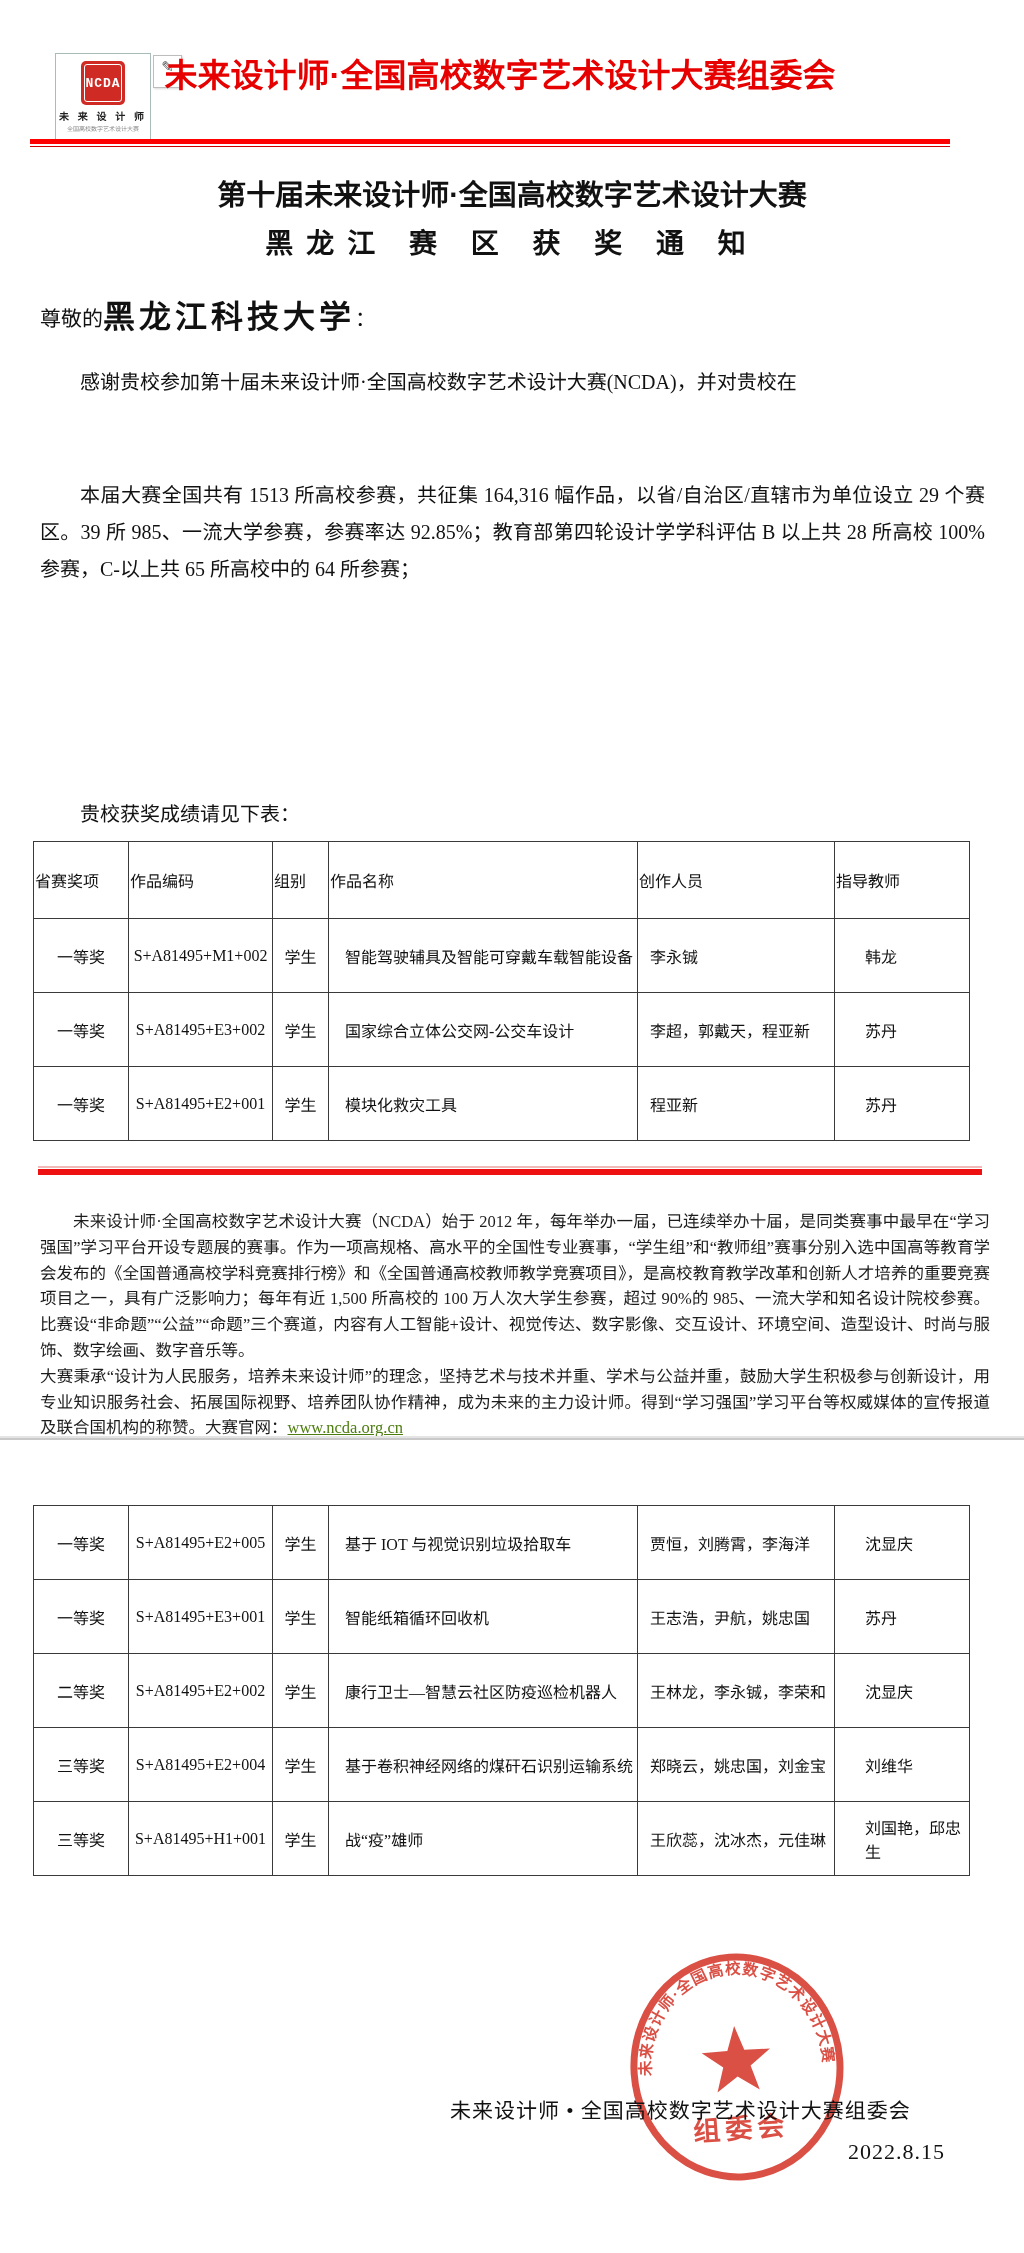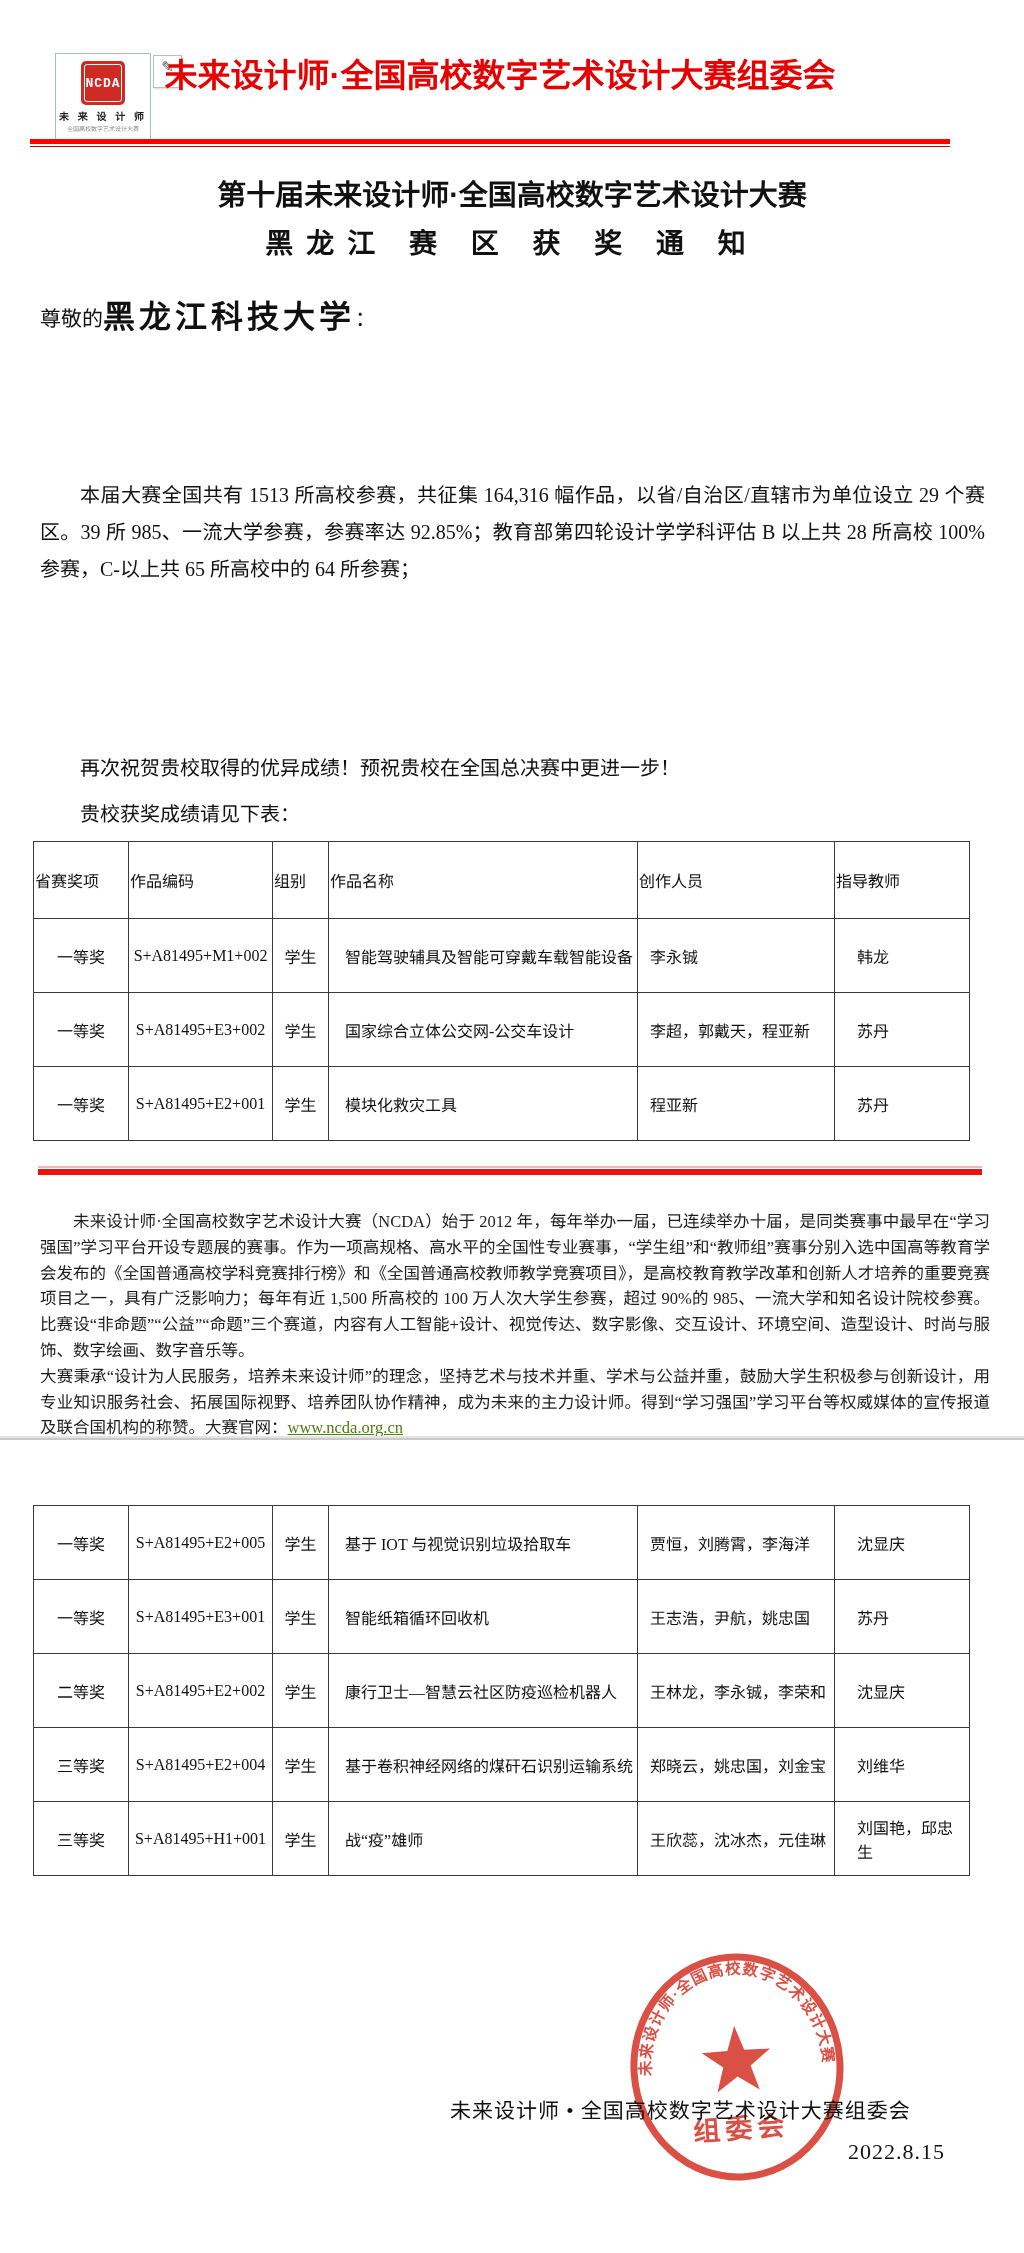--- a/index.html
+++ b/index.html
@@ -47,21 +47,21 @@
   
   table.awards{border-collapse:collapse;table-layout:fixed;width:936px;background:#fff;}
   .t1{left:33px;top:841px;}
   .t2{left:33px;top:1505px;}
   table.awards th,table.awards td{border:1px solid #3a3a3a;font-weight:normal;font-size:16px;
       vertical-align:middle;overflow:hidden;}
   table.awards th{height:74px;text-align:left;}
   table.awards td{height:71px;text-align:center;}
   table.awards td.c3{text-align:left;padding-left:16px;}
   table.awards td.c4{text-align:left;padding-left:12px;}
-  table.awards td.c5{text-align:left;padding-left:22px;}
+  table.awards td.c5{text-align:left;padding-left:30px;}
 
   
   .rule-b1{left:38px;top:1166px;width:944px;height:2px;background:#f2b9b9;}
   .rule-b2{left:38px;top:1169px;width:944px;height:6px;background:#ee1111;}
 
   
   .about{left:40px;top:1186px;width:950px;font-size:16.5px;line-height:25.8px;text-align:justify;color:#1c1c1c;margin-top:23px;}
   .about p{margin:0;}
   .link{color:#4d7c0f;text-decoration:underline;}
 
@@ -92,24 +92,24 @@
   <div class="abs rule-a"></div>
   <div class="abs rule-a2"></div>
 
   <div class="abs title1">第十届未来设计师·全国高校数字艺术设计大赛</div>
   <div class="abs title2">黑龙江 赛 区 获 奖 通 知</div>
 
   <div class="abs salutation">
     <span>尊敬的</span><span class="school">黑龙江科技大学</span><span>：</span>
   </div>
 
+  <div class="abs para indent p-thanks">感谢贵校参加第十届未来设计师·全国高校数字艺术设计大赛(NCDA)，并对贵校在</div>
 
 
   <div class="abs para indent p-stats">本届大赛全国共有 1513 所高校参赛，共征集 164,316 幅作品，以省/自治区/直辖市为单位设立 29 个赛区。39 所 985、一流大学参赛，参赛率达 92.85%；教育部第四轮设计学学科评估 B 以上共 28 所高校 100%参赛，C-以上共 65 所高校中的 64 所参赛；</div>
-  <div class="abs para indent p-congrats">再次祝贺贵校取得的优异成绩！预祝贵校在全国总决赛中更进一步！</div>
   <div class="abs para indent p-intro">贵校获奖成绩请见下表：</div>
 
   <table class="abs awards t1">
     <colgroup>
         <col style="width:95px">
         <col style="width:144px">
         <col style="width:56px">
         <col style="width:309px">
         <col style="width:197px">
         <col style="width:135px">

